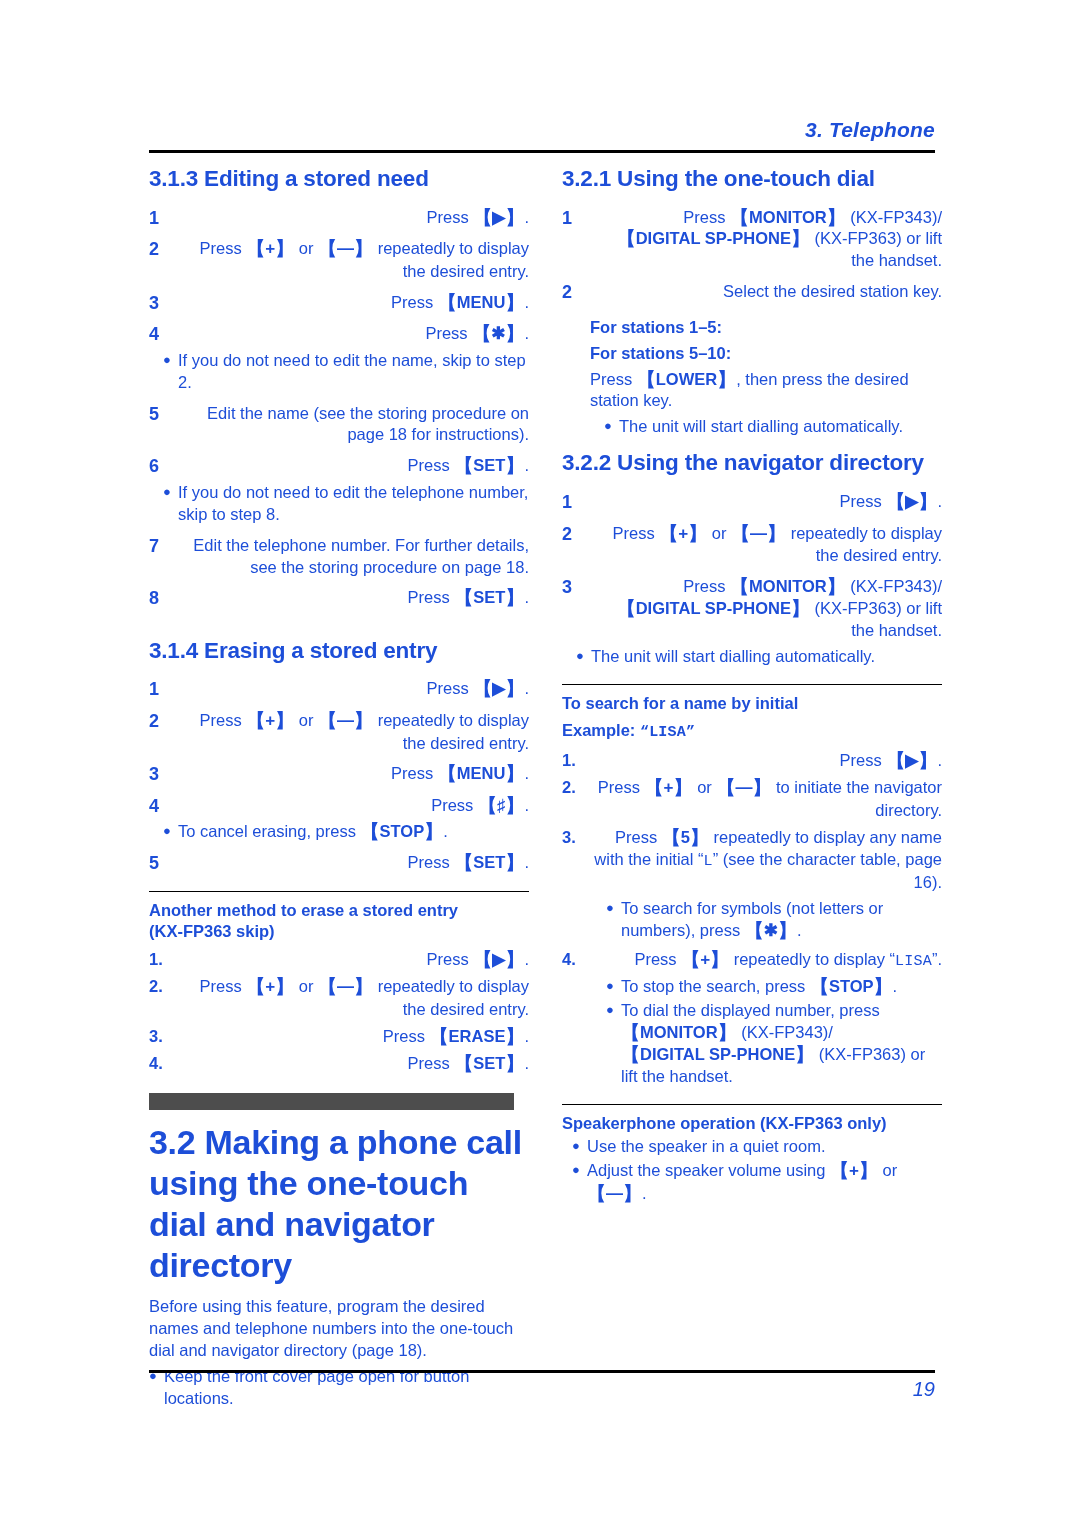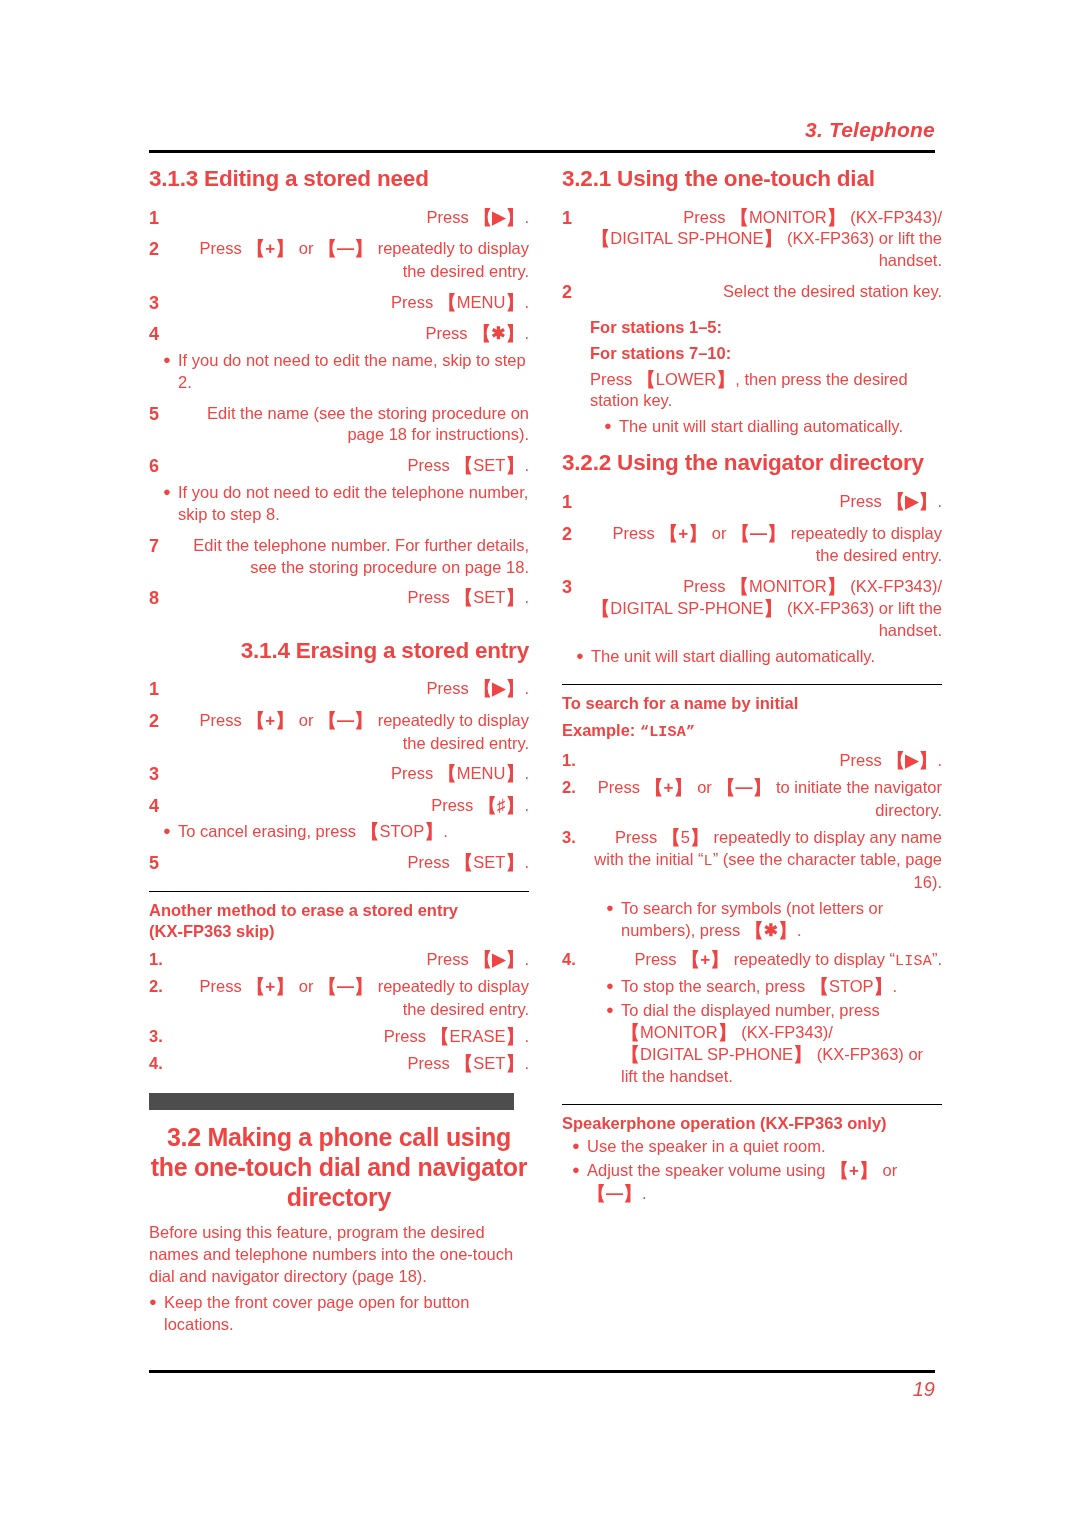--- a/index.html
+++ b/index.html
@@ -6,21 +6,21 @@
     margin: 0;
     padding: 0;
     background: #ffffff;
   }
   .page {
     position: relative;
     width: 1080px;
     height: 1528px;
     background: #ffffff;
     font-family: "Liberation Sans", sans-serif;
-    color: #ef4444;
+    color: #1d4ed8;
     box-sizing: border-box;
     overflow: hidden;
   }
 
   
   .header {
     position: absolute;
     left: 149px;
     top: 118px;
     width: 786px;
@@ -52,26 +52,25 @@
 
   
   h2.sub {
     font-size: 22.5px;
     font-weight: bold;
     margin: 0 0 14px 0;
     line-height: 1.18;
     letter-spacing: -0.2px;
   }
   h1.major {
-    font-size: 25px;
+    font-size: 34px;
     font-weight: bold;
     line-height: 1.21;
     margin: 12px 0 10px 0;
     letter-spacing: -0.3px;
-    text-align: center;
   }
 
   
   .graybar {
     width: 365px;
     height: 17px;
     background: #4d4d4d;
     margin-top: 18px;
   }
 
@@ -130,21 +129,21 @@
   }
   .note-title {
     font-size: 16.5px;
     font-weight: bold;
     line-height: 1.3;
     margin: 0 0 6px 0;
   }
 
   
   b { font-weight: bold; }
-  .key { font-weight: normal; white-space: nowrap; }
+  .key { font-weight: bold; white-space: nowrap; }
   .brk {
     font-weight: bold;
     font-size: 19px;
     line-height: 0;
     position: relative;
     top: 1px;
   }
   .mono {
     font-family: "Liberation Mono", monospace;
     font-size: 15px;
@@ -228,21 +227,21 @@
     <div class="step">
       <div class="step-num">7</div>
       <div class="step-body">Edit the telephone number. For further details, see the storing procedure on page 18.</div>
     </div>
 
     <div class="step">
       <div class="step-num">8</div>
       <div class="step-body">Press <span class="brk">【</span><span class="key">SET</span><span class="brk">】</span>.</div>
     </div>
 
-    <h2 class="sub" style="margin-top:28px;text-align:right;">3.1.4 Erasing a stored entry</h2>
+    <h2 class="sub" style="margin-top:28px;">3.1.4 Erasing a stored entry</h2>
 
     <div class="step">
       <div class="step-num">1</div>
       <div class="step-body">Press <span class="brk">【</span><span class="sym">▶</span><span class="brk">】</span>.</div>
     </div>
 
     <div class="step">
       <div class="step-num">2</div>
       <div class="step-body">Press <span class="brk">【</span><span class="sym">+</span><span class="brk">】</span> or <span class="brk">【</span><span class="sym">—</span><span class="brk">】</span> repeatedly to display the desired entry.</div>
     </div>
@@ -308,21 +307,21 @@
       <div class="step-body">Press <span class="brk">【</span><span class="key">MONITOR</span><span class="brk">】</span> (KX-FP343)/<span class="brk">【</span><span class="key">DIGITAL SP-PHONE</span><span class="brk">】</span> (KX-FP363) or lift the handset.</div>
     </div>
 
     <div class="step" style="margin-bottom:13px;">
       <div class="step-num">2</div>
       <div class="step-body">Select the desired station key.</div>
     </div>
 
     <div class="para nomb indent"><b>For stations 1–5:</b></div>
 
-    <div class="para nomb indent"><b>For stations 7–10:</b></div>
+    <div class="para nomb indent"><b>For stations 5–10:</b></div>
     <div class="para nomb indent">Press <span class="brk">【</span><span class="key">LOWER</span><span class="brk">】</span>, then press the desired station key.</div>
     <div class="bullet indent" style="margin-left:42px;margin-bottom:12px;">
       <div class="dot">●</div>
       <div class="btxt">The unit will start dialling automatically.</div>
     </div>
 
     <h2 class="sub">3.2.2 Using the navigator directory</h2>
 
     <div class="step">
       <div class="step-num">1</div>

